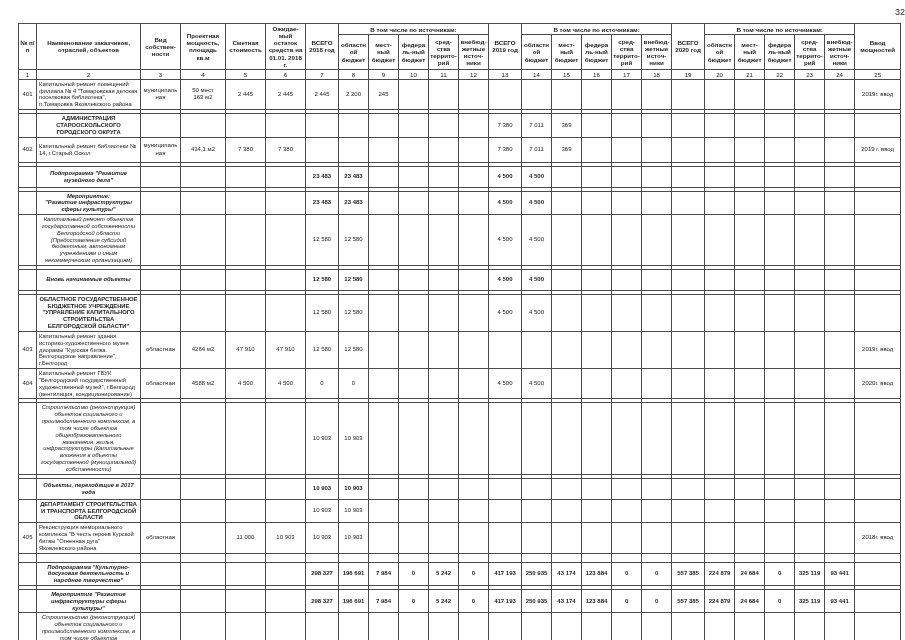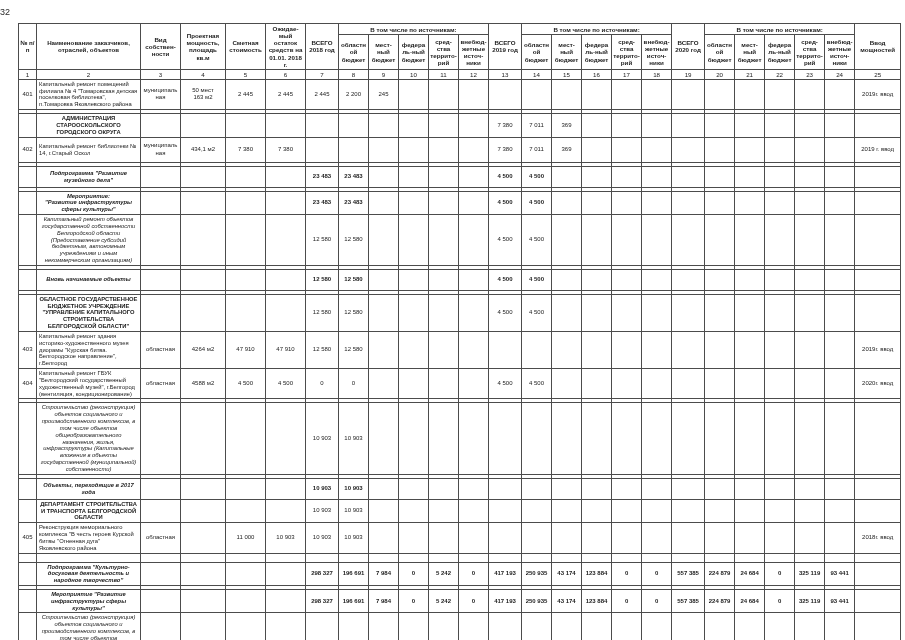--- a/index.html
+++ b/index.html
@@ -2,21 +2,21 @@
 <html><head>
 <meta charset="utf-8">
 <style>
   html,body{margin:0;padding:0;}
   body{
     width:905px;height:640px;overflow:hidden;
     background:#ffffff;color:#1c1c1c;
     font-family:"Liberation Sans", sans-serif;
   }
   .page-number{
-    text-align:left;font-size:9px;padding-top:7px;color:#2a2a2a;
+    text-align:right;font-size:9px;padding-top:7px;color:#2a2a2a;
   }
   table.budget{
     border-collapse:collapse;table-layout:fixed;
     margin:6px 0 0 18px;width:869px;
   }
   table.budget th, table.budget td{
     border:1px solid #4c4c4c;
     padding:1px 1px;
     vertical-align:middle;
     overflow:hidden;

